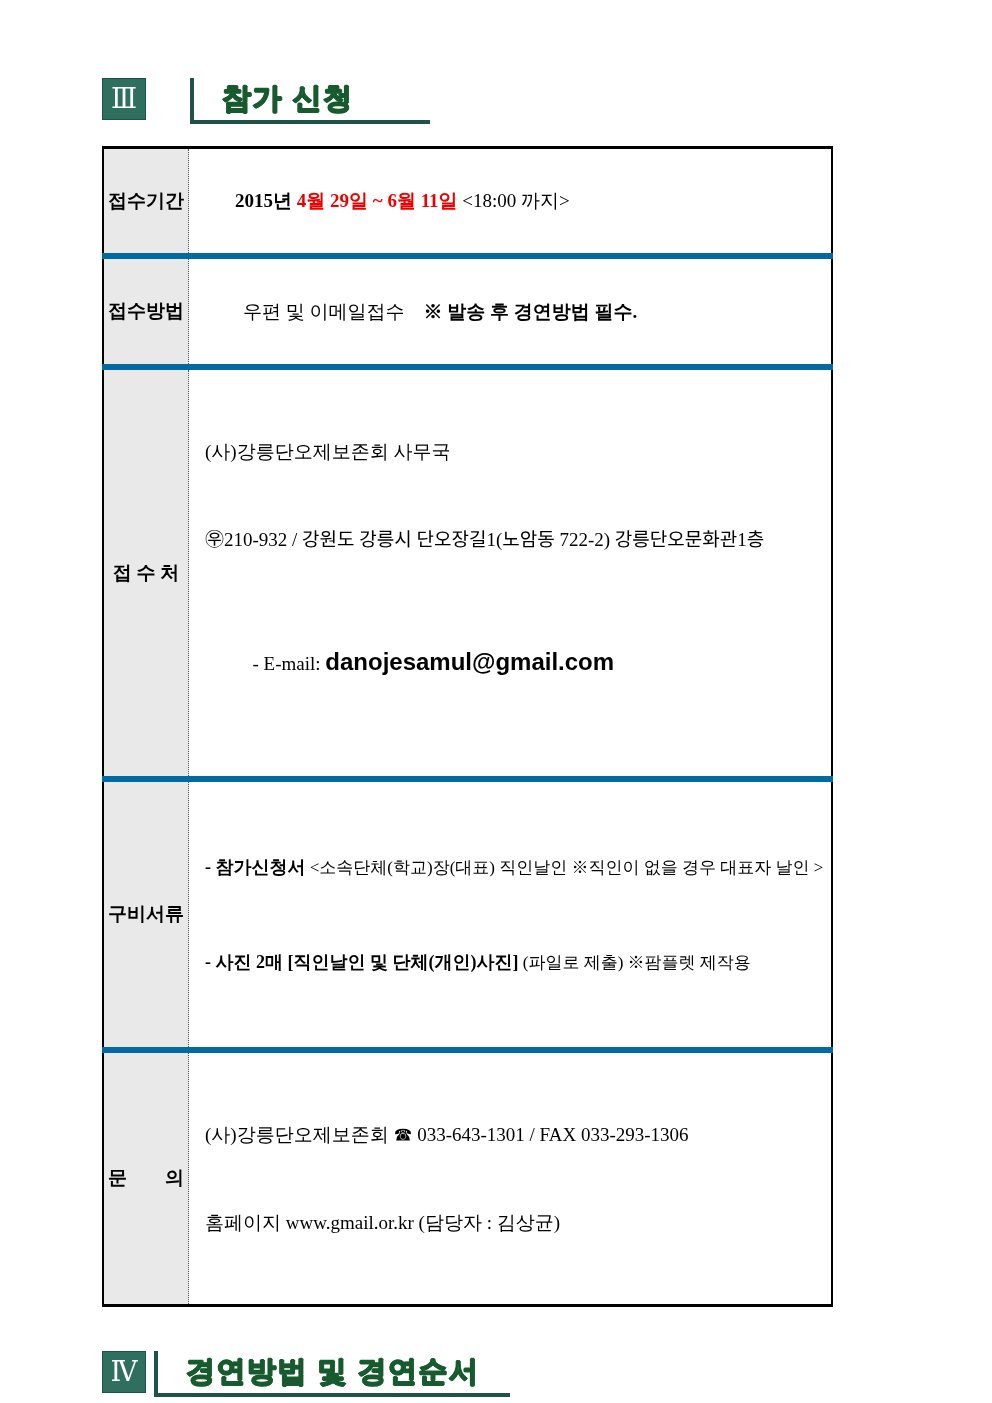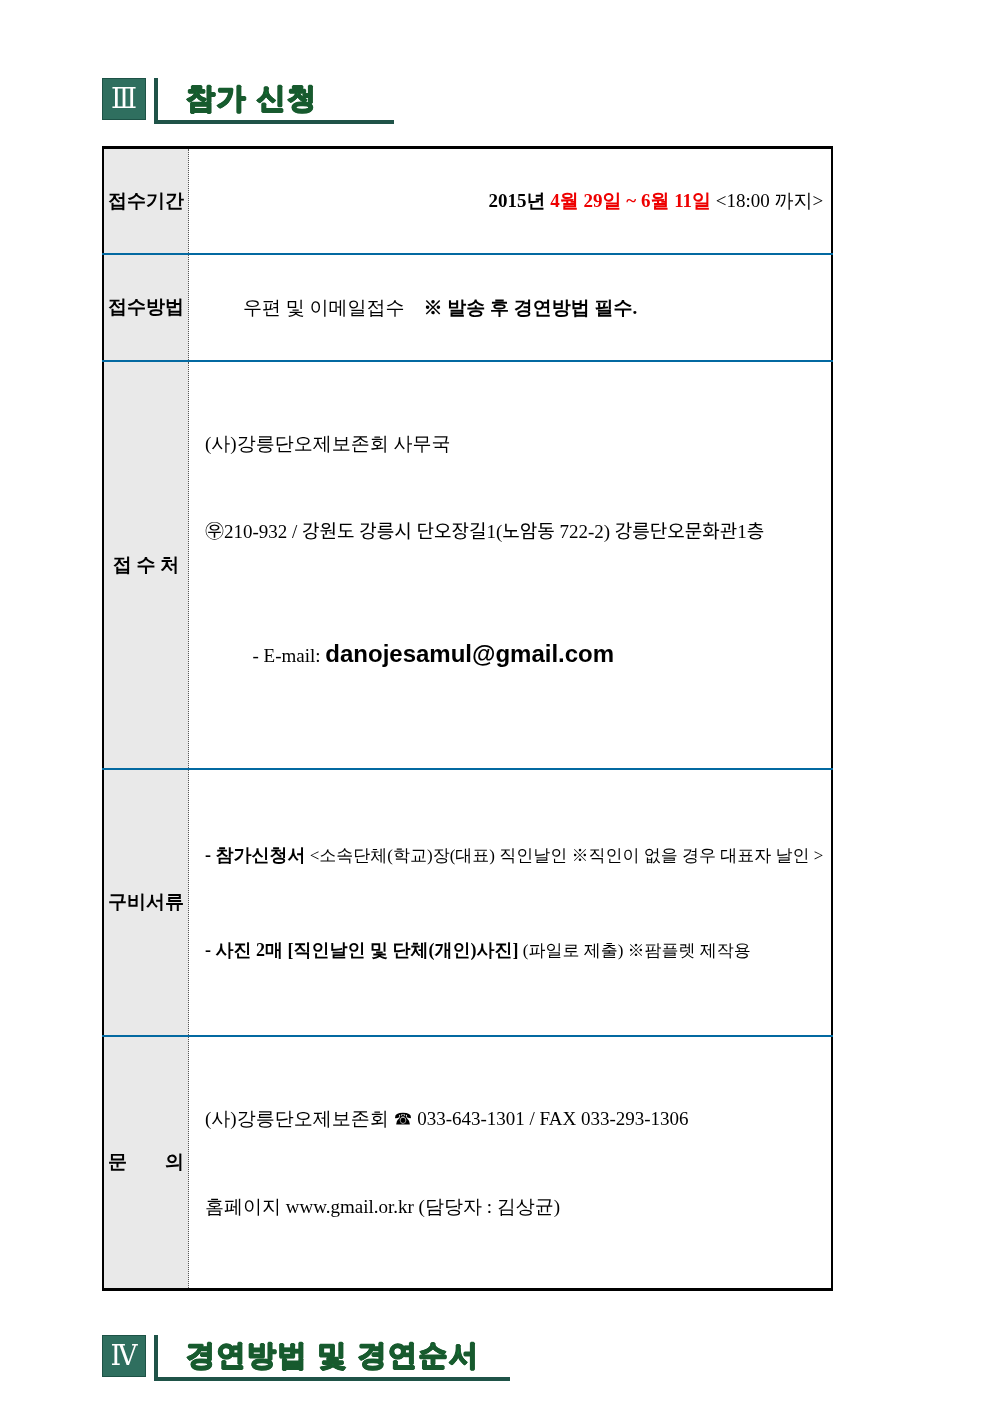--- a/index.html
+++ b/index.html
@@ -15,45 +15,45 @@
   .sec-box{
     width:44px;height:42px;background:#2f6f5f;border:1px solid #1d5246;
     color:#fff;font-size:27px;display:flex;align-items:center;justify-content:center;
     margin-right:8px;box-sizing:border-box;
     font-family:"Liberation Serif","DejaVu Serif",serif;
   }
   .sec-rule{
     border-left:4px solid #1f5348;border-bottom:4px solid #1f5348;
     padding:1px 0 7px 28px;box-sizing:border-box;height:46px;
   }
-  .sec-rule.w-a{width:240px;}
+  .sec-rule.w-a{width:240px;margin-left:36px;}
   .sec-rule.w-b{width:356px;}
   .sec-title{
     font-family:"Liberation Sans","DejaVu Sans",sans-serif;
     font-size:29px;font-weight:900;letter-spacing:1.5px;
     color:#009a36;-webkit-text-stroke:1.1px #175a2e;
     text-shadow:1px 0 0 #1d5c31,-1px 0 0 #1d5c31,0 1px 0 #1d5c31,0 -1px 0 #1d5c31;
     white-space:pre;
   }
 
   
   table.info{
     width:632px;border-collapse:collapse;margin-top:22px;
     border-top:3px solid #000;border-bottom:3px solid #000;
     border-left:2px solid #000;border-right:2px solid #000;
     font-size:19px;
   }
-  table.info td{border-top:2px solid #0369a1;vertical-align:middle;}
+  table.info td{border-top:6px solid #0369a1;vertical-align:middle;}
   table.info tr:first-child td{border-top:none;}
   td.lbl{
     width:146px;background:#e9e9e9;text-align:center;font-weight:bold;
     border-right:1px dotted #555;padding:9px 4px;white-space:pre;
   }
   td.val{padding:8px 8px 8px 16px;line-height:1.55;white-space:pre-wrap;}
-  td.val.center{text-align:right;padding-left:8px;}
+  td.val.center{text-align:left;padding-left:8px;}
   .red{color:#ee0000;font-weight:bold;}
   .bold{font-weight:bold;}
   .email{font-family:"Liberation Sans","DejaVu Sans",sans-serif;font-weight:bold;font-size:24px;}
   .docline{white-space:nowrap;font-size:17px;line-height:2.0;}
   .docline .bold{font-size:18px;}
 
   .gap-iv{margin-top:44px;}
 </style>
 </head>
 <body>

